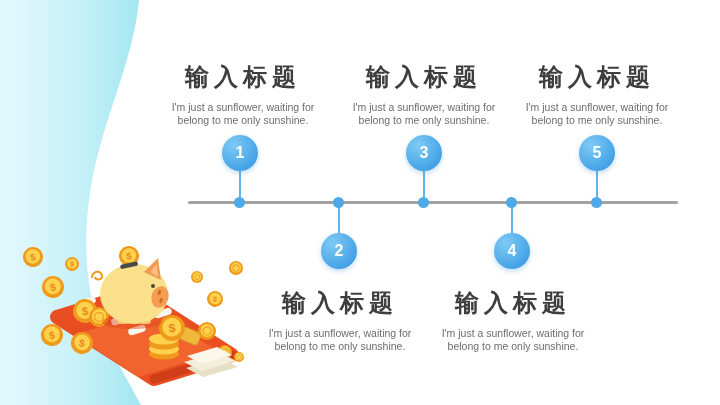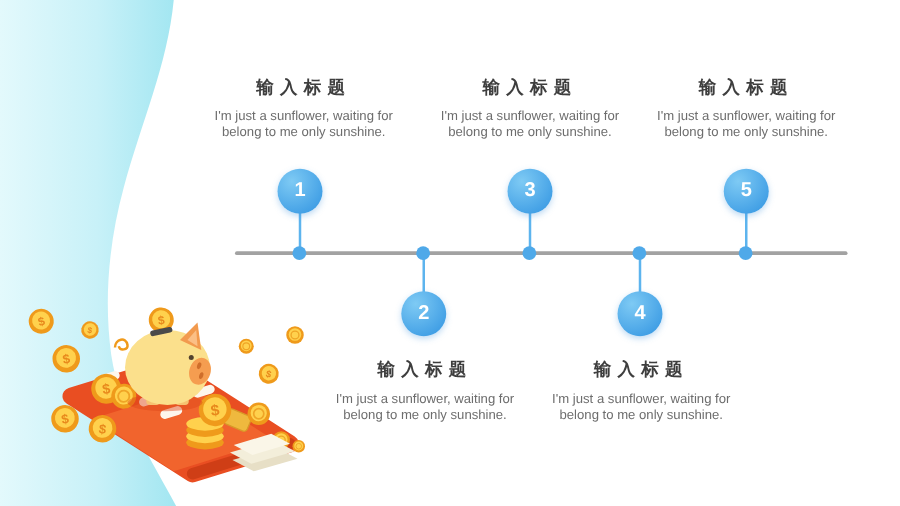--- a/index.html
+++ b/index.html
@@ -27,21 +27,21 @@
   .bubble-3{left:406px;top:135px}
   .bubble-5{left:579px;top:135px}
   .bubble-2{left:321px;top:233px}
   .bubble-4{left:494px;top:233px}
   .tl-item{position:absolute;width:210px;text-align:center;}
   .item-1{left:138px;top:61px}
   .item-3{left:319px;top:61px}
   .item-5{left:492px;top:61px}
   .item-2{left:235px;top:287px}
   .item-4{left:408px;top:287px}
-  .tl-title{font-size:14px;font-weight:bold;color:#3e3e3e;letter-spacing:5px;
+  .tl-title{font-size:24px;font-weight:bold;color:#3e3e3e;letter-spacing:5px;
             margin-bottom:8px;white-space:nowrap;}
   .tl-desc{font-size:10.5px;color:#6d6d6d;line-height:12.5px;text-align:center;}
 </style>
 </head>
 <body>
 
 <div class="slide">
 
   <svg class="wave" width="160" height="405" viewBox="0 0 160 405">
     <defs>

